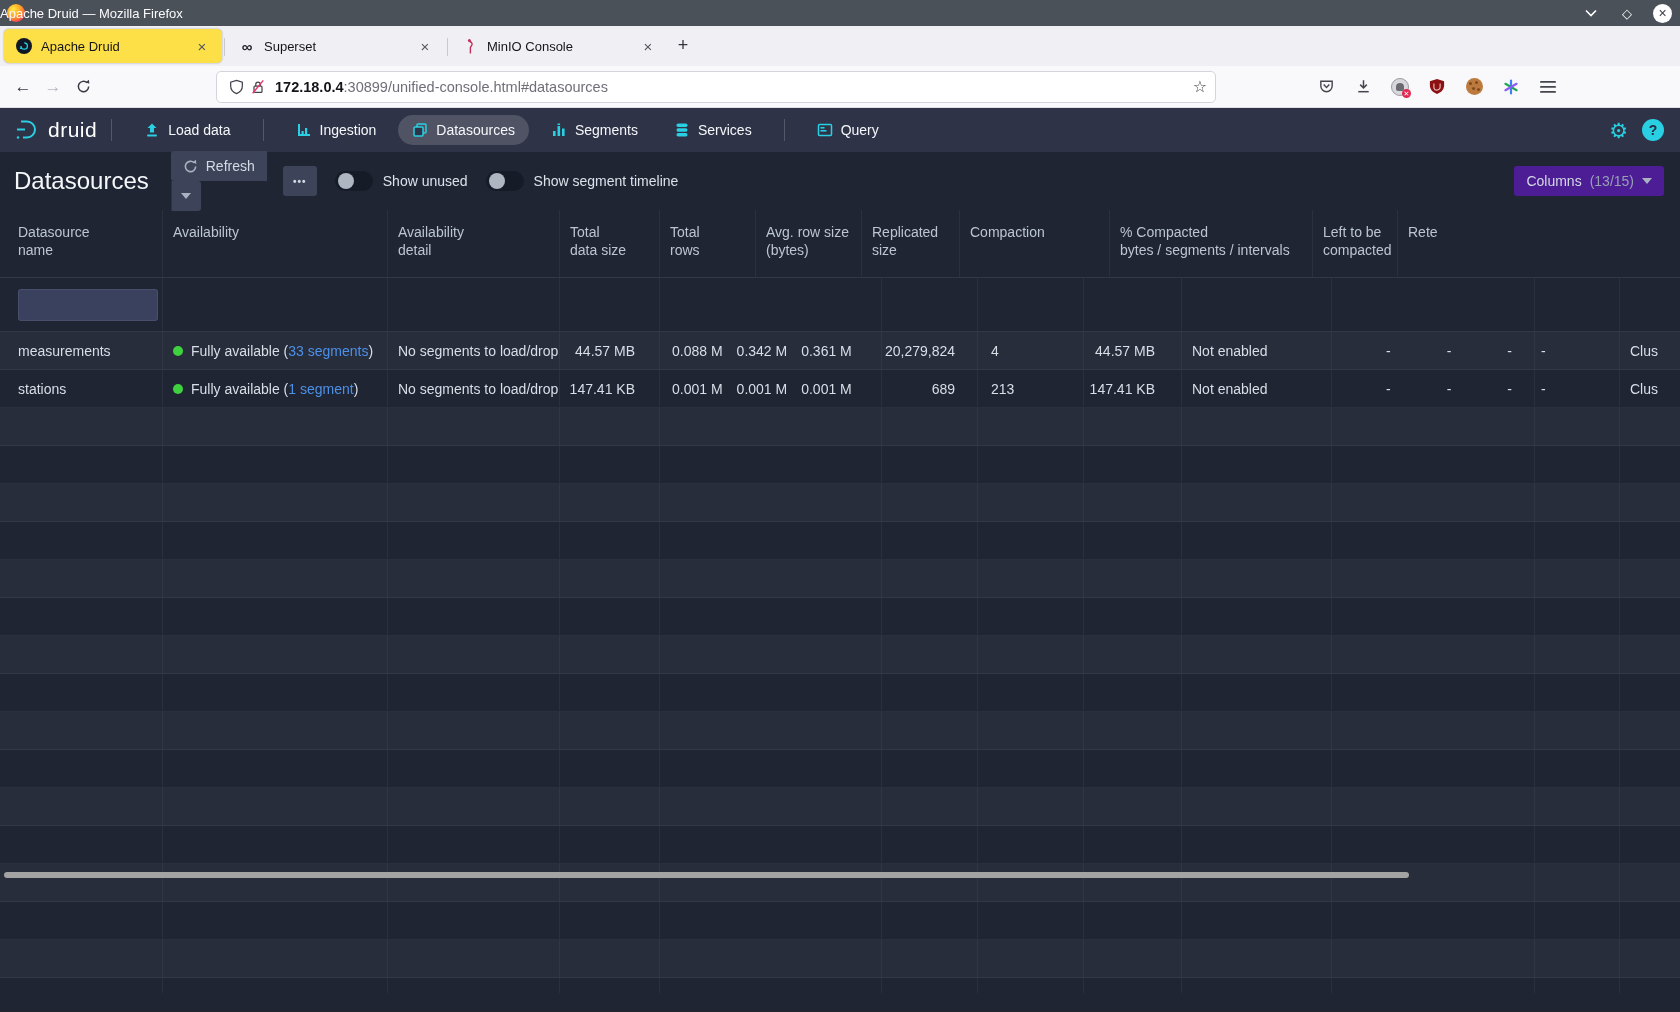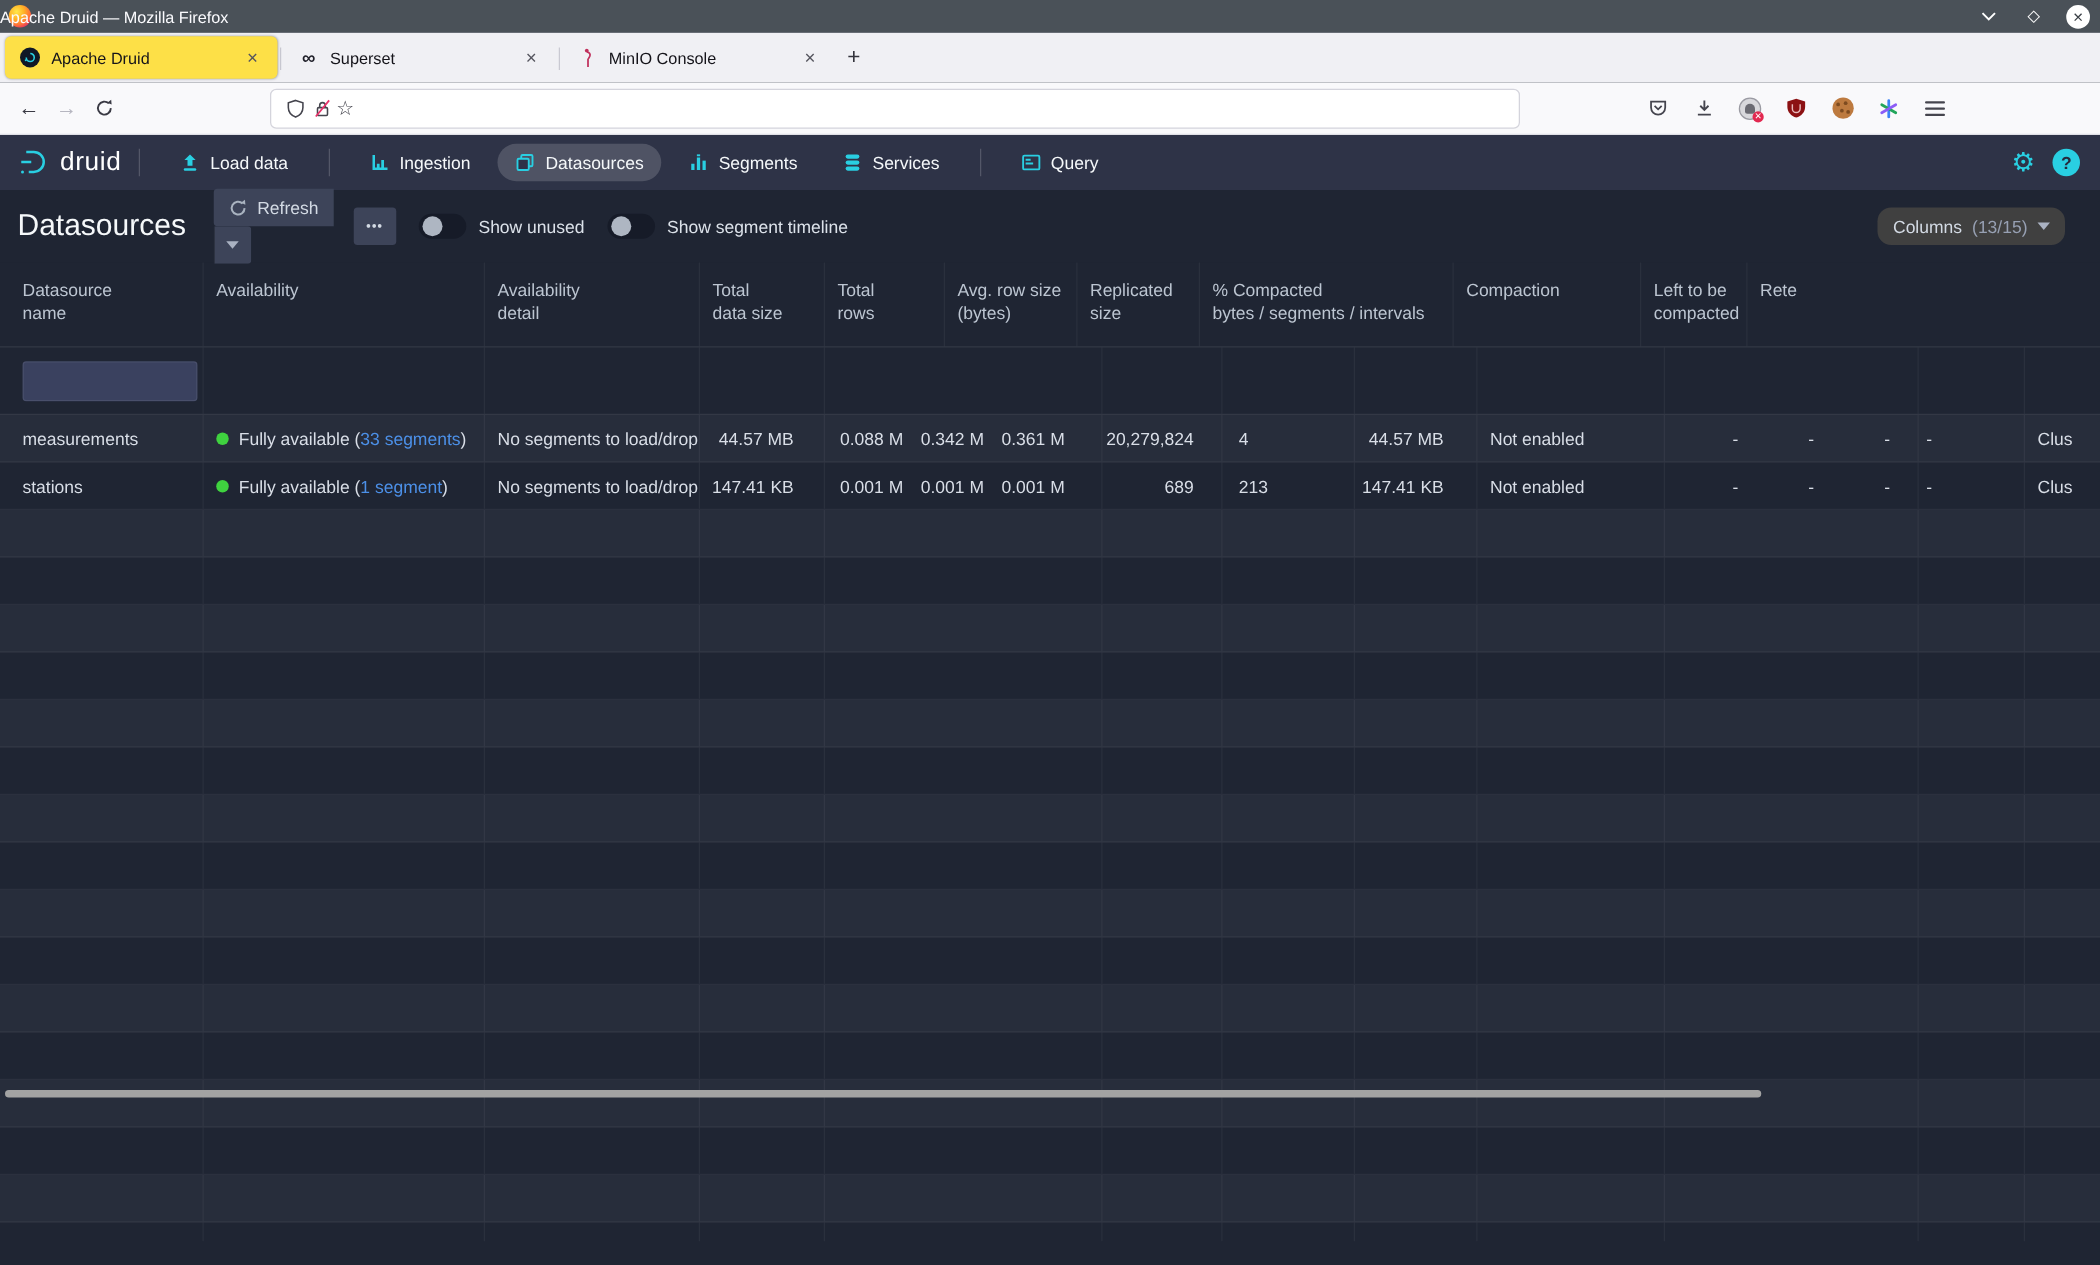--- a/index.html
+++ b/index.html
@@ -62,21 +62,21 @@
   .page-header { height:58px; display:flex; align-items:center; background:#1f2533; }
   .page-title { font-size:24px; color:#f5f8fa; margin-left:14px; }
   .btn { background:#3d4459; color:#d3dae4; font-size:14px; height:30px; display:flex; align-items:center; border-radius:3px; }
   .refresh-group { display:flex; margin-left:22px;flex-direction:column; }
   .refresh-main { padding:0 12px; gap:8px; border-radius:3px 0 0 3px; }
   .refresh-caret { width:30px; justify-content:center; border-radius:0 3px 3px 0; border-left:1px solid rgba(0,0,0,.25); }
   .more-btn { width:34px; justify-content:center; margin-left:16px; letter-spacing:1px; font-weight:bold; }
   .switch { width:38px; height:20px; border-radius:10px; background:#161b28; margin-left:18px; position:relative; flex:none; }
   .switch .knob { position:absolute; left:3px; top:2px; width:16px; height:16px; border-radius:50%; background:#aeb6c2; }
   .switch-label { font-size:14px; color:#dce2ea; margin-left:10px; white-space:nowrap; }
-  .columns-btn { margin-left:auto; margin-right:28px; padding:0 12px; gap:8px; background:#404040;border-radius:11px; }
+  .columns-btn { margin-left:auto; margin-right:16px; padding:0 12px; gap:8px; background:#4c1d95; }
   .columns-count { color:#97a0b3; }
   .caret-down { width:0; height:0; border-left:5px solid transparent; border-right:5px solid transparent; border-top:6px solid #aab2c2; }
 
   
   .dtable { position:relative; width:1680px; }
   .tr { display:flex; width:1730px; }
   .th, .td { flex:none; border-right:1px solid rgba(255,255,255,.05); overflow:hidden; }
   .c1{width:163px} .c2{width:225px} .c3{width:172px} .c4{width:100px} .c5{width:222px}
   .c6{width:96px} .c7{width:106px} .c8{width:98px} .c9{width:150px} .c10{width:203px}
   .c11{width:85px} .c12{width:110px; border-right:none;}
@@ -167,20 +167,21 @@
             <path d="M9 1.5l7 2.3v4.4c0 4.6-3 7.6-7 9.3-4-1.7-7-4.7-7-9.3V3.8z" fill="none" stroke="#45454e" stroke-width="1.5"></path>
           </svg>
       </span>
       <span class="ico">
         <svg width="16" height="16" viewBox="0 0 18 18">
             <rect x="4.5" y="8" width="9" height="7" rx="1" fill="none" stroke="#45454e" stroke-width="1.4"></rect>
             <path d="M6.5 8V6a2.5 2.5 0 0 1 5 0v2" fill="none" stroke="#45454e" stroke-width="1.4"></path>
             <line x1="3" y1="16" x2="15" y2="1.5" stroke="#e8326a" stroke-width="1.6"></line>
           </svg>
       </span>
+      <span class="url-text"><span class="url-host">172.18.0.4</span><span class="url-rest">:30899/unified-console.html#datasources</span></span>
       <span class="star">☆</span>
     </div>
     <div class="tb-icons">
       <span class="tb-ico">
         <svg width="17" height="17" viewBox="0 0 18 18">
             <path d="M3 3.5h12v5a6 6 0 0 1-12 0z" fill="none" stroke="#45454e" stroke-width="1.5"></path>
             <polyline points="6,7 9,10 12,7" fill="none" stroke="#45454e" stroke-width="1.5"></polyline>
           </svg>
       </span>
       <span class="tb-ico">
@@ -353,27 +354,27 @@
             <div>rows</div>
           </div>
         <div class="th c7">
             <div>Avg. row size</div>
             <div>(bytes)</div>
           </div>
         <div class="th c8">
             <div>Replicated</div>
             <div>size</div>
           </div>
+        <div class="th c9">
+            <div>Compaction</div>
+            <div></div>
+          </div>
         <div class="th c10">
             <div>% Compacted</div>
             <div>bytes / segments / intervals</div>
-          </div>
-        <div class="th c9">
-            <div>Compaction</div>
-            <div></div>
           </div>
         <div class="th c11">
             <div>Left to be</div>
             <div>compacted</div>
           </div>
         <div class="th c12">
             <div>Rete</div>
             <div></div>
           </div>
       </div>

